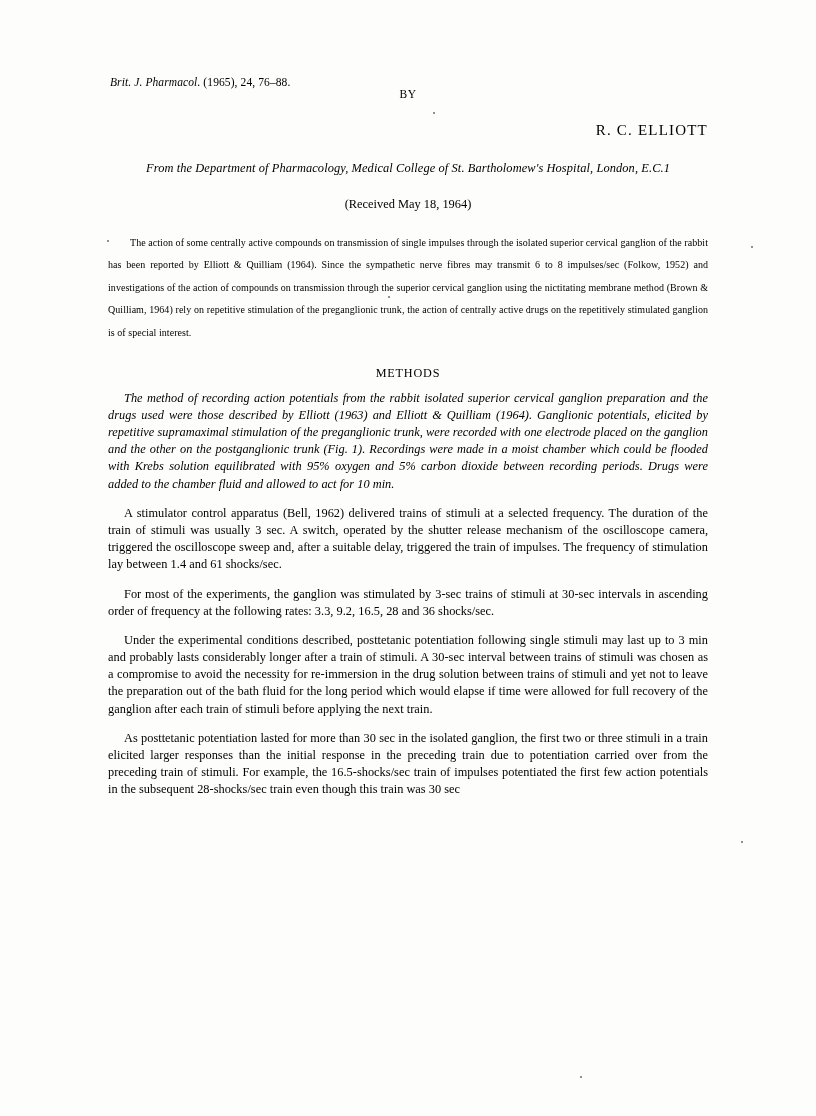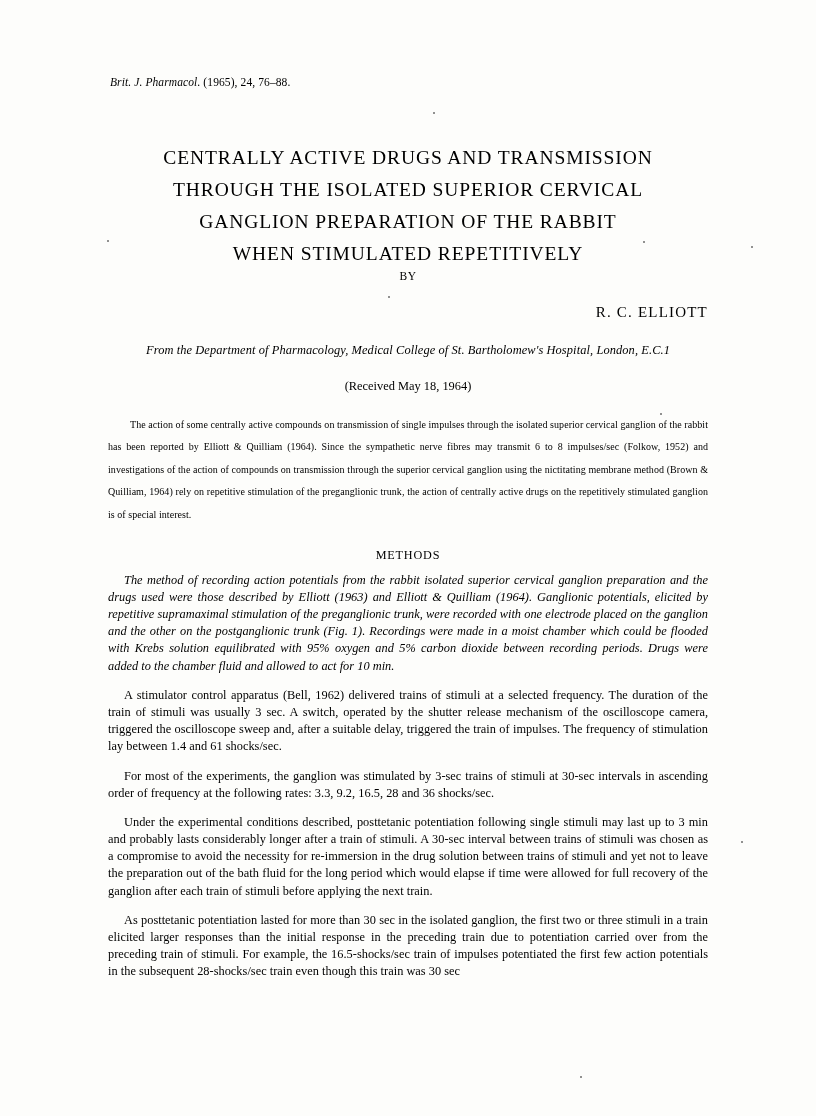--- a/index.html
+++ b/index.html
@@ -123,26 +123,20 @@
   <span class="dot d4"></span>
   <span class="dot d5"></span>
   <span class="dot d6"></span>
   <span class="dot d7"></span>
   <span class="dot d8"></span>
 
   <div class="content">
 
     <p class="journal-ref"><span>Brit. J. Pharmacol.</span><span class="nonitalic"> (1965), 24, 76–88.</span></p>
 
-    <div class="title-block">
-      <div class="title-line">CENTRALLY  ACTIVE  DRUGS  AND  TRANSMISSION</div>
-      <div class="title-line">THROUGH  THE  ISOLATED  SUPERIOR  CERVICAL</div>
-      <div class="title-line">GANGLION  PREPARATION  OF  THE  RABBIT</div>
-      <div class="title-line">WHEN  STIMULATED  REPETITIVELY</div>
-    </div>
 
     <div class="by-line">BY</div>
 
     <div class="author">R. C. ELLIOTT</div>
 
     <div class="affiliation">From the Department of Pharmacology, Medical College of St. Bartholomew's Hospital, London, E.C.1</div>
 
     <div class="received">(Received May 18, 1964)</div>
 
     <p class="intro">The action of some centrally active compounds on transmission of single impulses through the isolated superior cervical ganglion of the rabbit has been reported by Elliott &amp; Quilliam (1964).  Since the sympathetic nerve fibres may transmit 6 to 8 impulses/sec (Folkow, 1952) and investigations of the action of compounds on transmission through the superior cervical ganglion using the nictitating membrane method (Brown &amp; Quilliam, 1964) rely on repetitive stimulation of the preganglionic trunk, the action of centrally active drugs on the repetitively stimulated ganglion is of special interest.</p>

